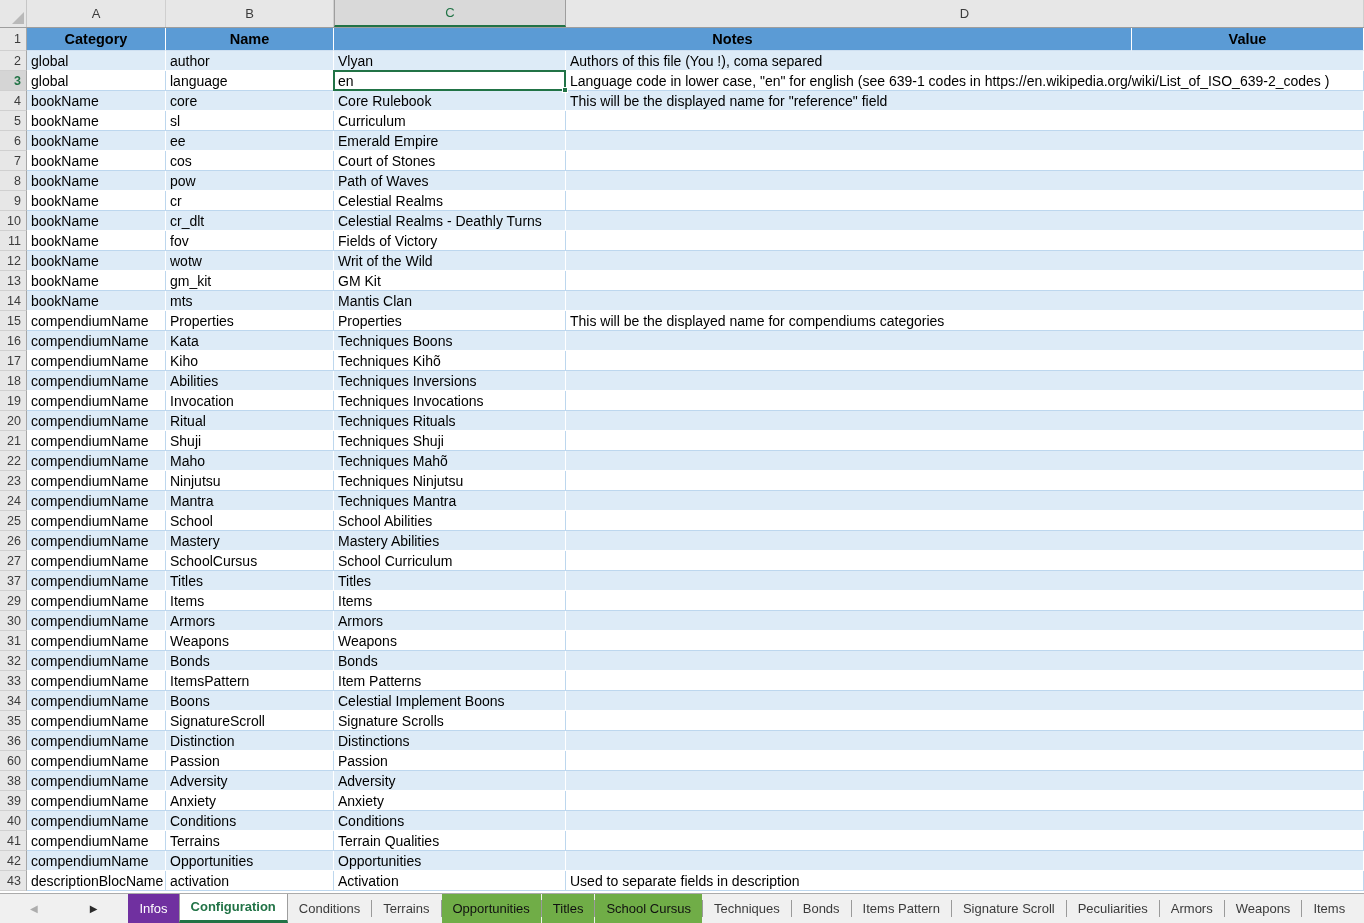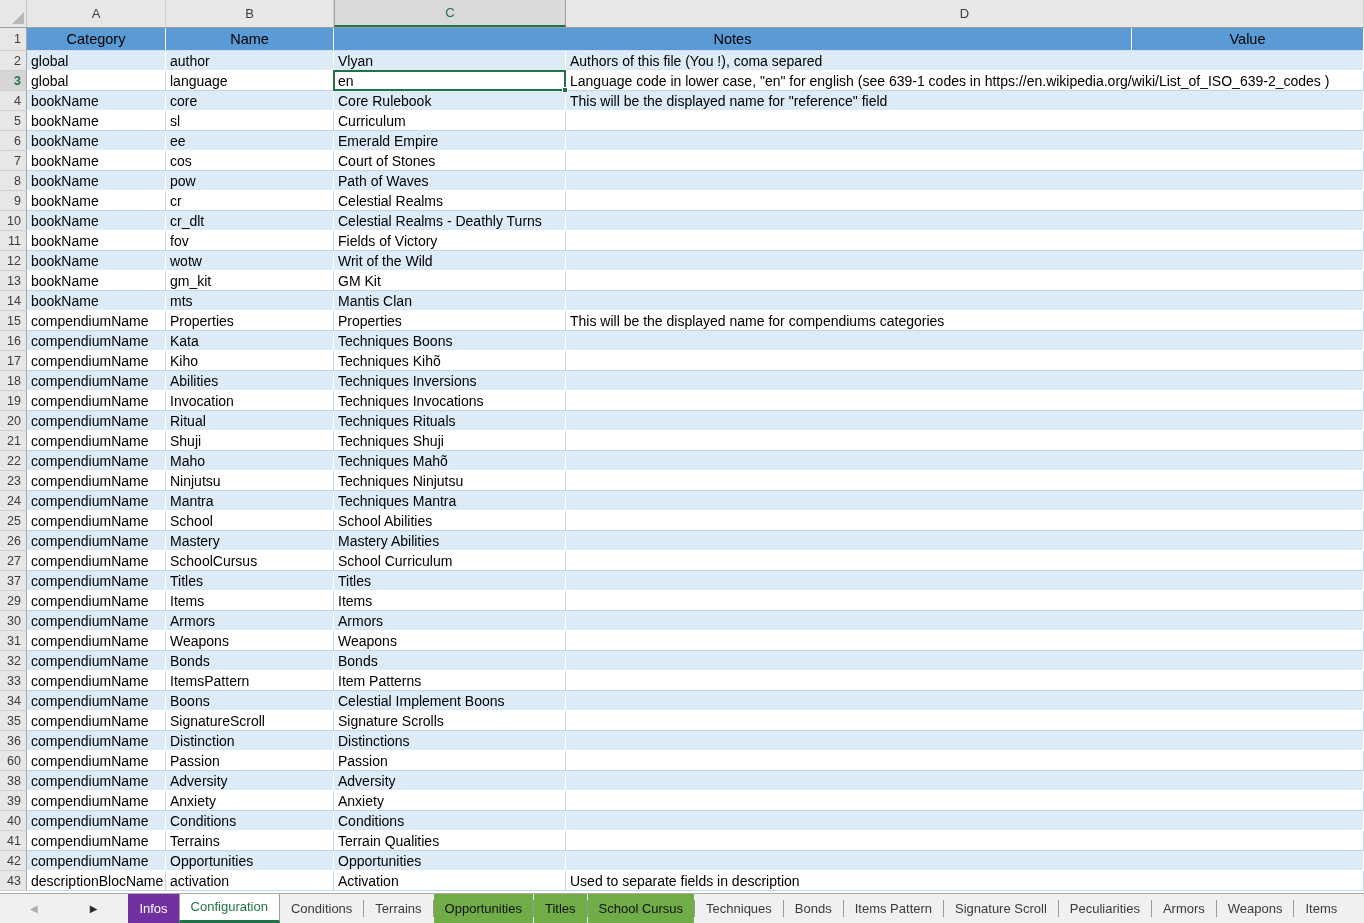--- a/index.html
+++ b/index.html
@@ -34,42 +34,42 @@
   .row{display:flex;height:20px;}
   .row.hdr{height:23px;}
   .rowhdr{width:27px;background:#E7E7E7;border-right:1px solid #A6A6A6;border-bottom:1px solid #D0D0D0;
     font-size:12.5px;color:#3C3C3C;display:flex;align-items:center;justify-content:flex-end;
     padding-right:5px;flex:none;}
   .row.selrow .rowhdr{background:#D5D5D5;color:var(--sel-green);font-weight:bold;}
   .cell{padding:0 4px;font-size:14px;line-height:18px;display:flex;align-items:center;
     white-space:nowrap;overflow:hidden;color:#000;flex:none;}
   .row.banded .cell{background:var(--band-blue);border-right:1px solid #FFFFFF;border-bottom:1px solid #FFFFFF;}
   .row.plain  .cell{background:#FFFFFF;border-right:1px solid var(--grid-blue);border-bottom:1px solid var(--grid-blue);}
-  .row.hdr .cell{background:var(--header-blue);font-weight:normal;font-size:14.5px;justify-content:center;
+  .row.hdr .cell{background:var(--header-blue);font-weight:bold;font-size:14.5px;justify-content:center;
     border-right:1px solid #FFFFFF;border-bottom:1px solid #cfe0f1;color:#000;}
   .wA{width:139px;} .wB{width:168px;} .wC{width:232px;} .wD{flex:1 1 auto;}
 
   
   .selbox{position:absolute;border:2px solid var(--sel-green);pointer-events:none;z-index:5;}
   .fillhandle{position:absolute;right:-4px;bottom:-4px;width:6px;height:6px;
     background:var(--sel-green);border:1px solid #fff;}
 
   
   .tabbar{height:30px;flex:none;background:#F0F0F0;border-top:1px solid #ABABAB;
     display:flex;align-items:stretch;overflow:hidden;font-size:13px;color:#3b3b3b;}
   .navzone{display:flex;align-items:center;flex:none;}
   .nav-arrow{font-size:10px;line-height:1;padding:0 4px;cursor:pointer;}
   .nav-arrow.disabled{color:#ADADAD;}
   .nav-arrow.enabled{color:#2B2B2B;}
   .tabdivider{width:1px;background:#9A9A9A;margin:6px 0;flex:none;}
   .tab{display:flex;align-items:center;padding:2px 11px;white-space:nowrap;cursor:pointer;flex:none;}
   .tab.plain{background:transparent;color:#3b3b3b;}
   .tab.green{background:var(--tab-green);color:#101010;}
   .tab.purple{background:var(--tab-purple);color:#fff;}
-  .tab.active{background:#FFFFFF;color:var(--sel-green);font-weight:normal;
+  .tab.active{background:#FFFFFF;color:var(--sel-green);font-weight:bold;
     border-left:1px solid #9E9E9E;border-right:1px solid #9E9E9E;
     border-bottom:3px solid var(--sel-green);padding-top:1px;}
 </style>
 </head>
 <body>
 
 <div class="sheet">
   <div class="grid">
     <div class="colhdr-row" id="colhdrs">
       <div class="corner"></div>

